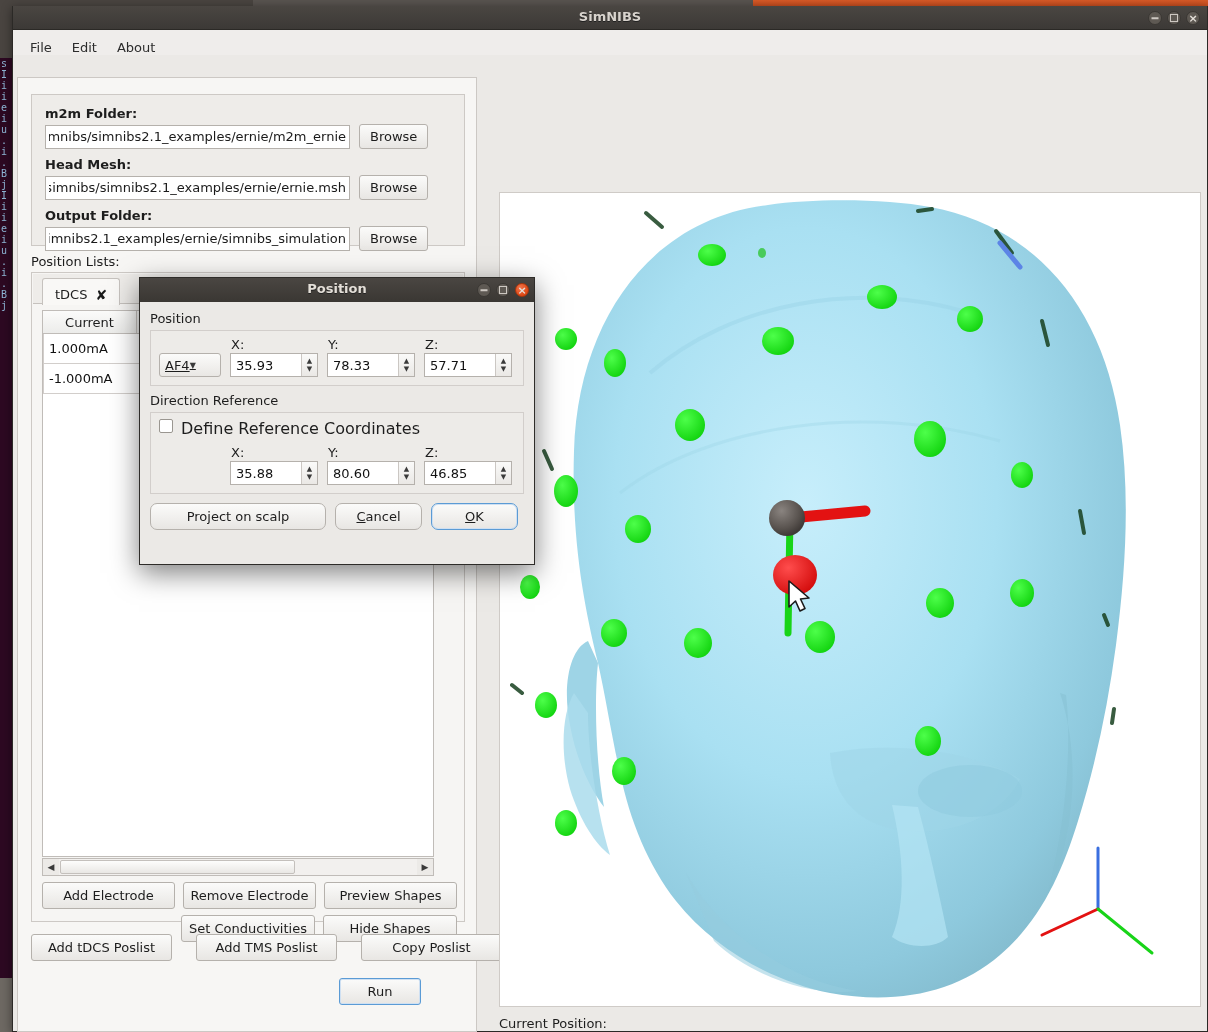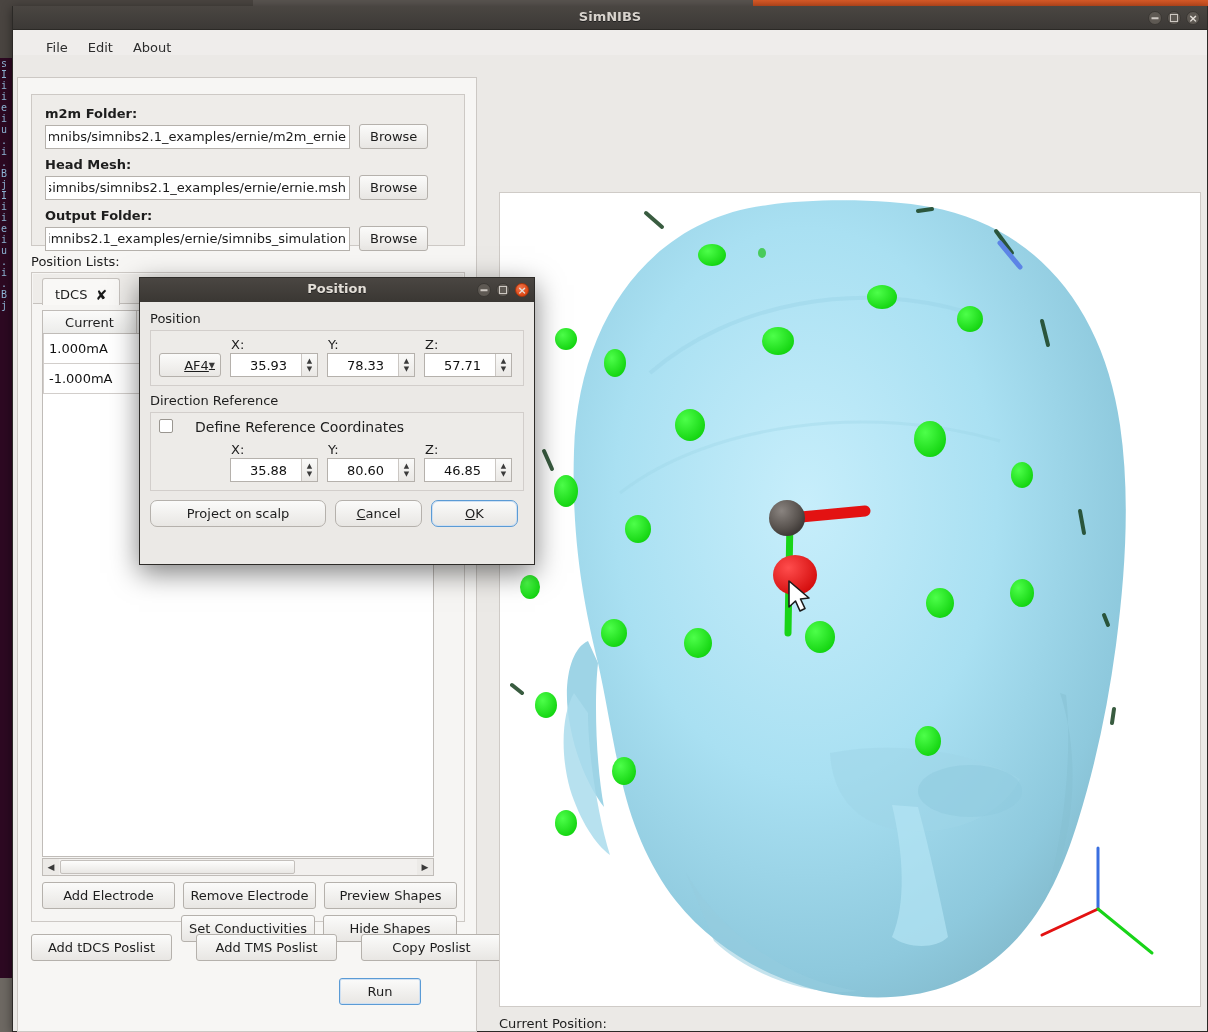--- a/index.html
+++ b/index.html
@@ -77,21 +77,21 @@
   .winbtn.min::after { width: 7px; height: 1.5px; }
   .winbtn.max::after { width: 6px; height: 6px; border: 1px solid #cdc8c2; background: none; }
   .winbtn.close { background: #5e5953; }
   .winbtn.close::after {
     content: "\00d7"; width: auto; height: auto; background: none;
     color: #e5e0da; font-size: 11px; line-height: 11px; font-weight: bold;
   }
 
   #menubar {
     height: 36px; background: #efedeb; border-bottom: 1px solid #d6d2ce;
-    display: flex; align-items: center; padding-left: 24px; gap: 2px;
+    display: flex; align-items: center; padding-left: 8px; gap: 2px;
   }
   .menu-item {
     padding: 3px 9px; color: #2c2c2c; font-size: 13px; cursor: default;
   }
 
   
   #body-area { position: absolute; left: 0; top: 49px; right: 0; bottom: 0; background: #ebe9e6; }
 
   #left-panel {
     position: absolute; left: 4px; top: 22px; width: 460px; height: 955px;
@@ -237,41 +237,41 @@
     background: radial-gradient(circle at 35% 30%, #f2734a, #dd4814 70%);
     border-color: #a8350c;
   }
   #pos-body { padding: 9px 10px; }
   .sect-label { font-size: 13px; color: #1d1d1d; margin-bottom: 4px; }
   .sect-box { border: 1px solid #d2cecb; background: #edebe8; padding: 6px 8px 8px 8px; }
 
   .xyz-labels { display: flex; font-size: 13px; color: #1d1d1d; }
   .spin-row { display: flex; align-items: center; gap: 9px; margin-top: 1px; }
   .combo {
-    width: 62px; height: 24px; display:flex; align-items:center; justify-content:flex-end;
+    width: 62px; height: 24px; display:flex; align-items:center; justify-content:flex-start;
     padding: 0 5px;
     background: linear-gradient(to bottom,#fbfbfa,#e9e7e4);
     border: 1px solid #b5b1ac; border-radius: 3px;
     font-size: 13px; color:#1d1d1d;text-decoration:underline;
   }
   .caret { font-size: 8px; color:#3a3a3a; }
   .spin {
     width: 88px; height: 24px; display:flex; align-items:center;
     background:#fff; border:1px solid #b5b1ac;
   }
-  .spin .val { flex:1; padding-left:5px; font-size:13px; color:#111;text-align:center; }
+  .spin .val { flex:1; padding-left:5px; font-size:13px; color:#111; }
   .spin .arrows {
     width:16px; height:22px; display:flex; flex-direction:column;
     align-items:center; justify-content:center;
     background: linear-gradient(to bottom,#fafaf9,#eae8e5);
     border-left:1px solid #cbc7c3;
   }
   .spin .arrows i { font-style:normal; font-size:7px; line-height:8px; color:#3a3a3a; }
 
-  .checkrow { display:flex; gap:22px; font-size:14px; color:#1d1d1d; }
+  .checkrow { display:flex; gap:8px; font-size:16px; color:#1d1d1d; }
   .checkbox {
     width:14px; height:14px; background:#fff; border:1px solid #9a9690; border-radius:2px;
   }
   #dlg-buttons { display:flex; align-items:center; gap:9px; margin-top: 9px; }
   .btn-dlg { padding: 5px 0; text-align:center;border-radius:7px; }
   .u { text-decoration: underline; }
 
   
   #head-svg { display:block; width:702px; height:815px; }
 </style>

